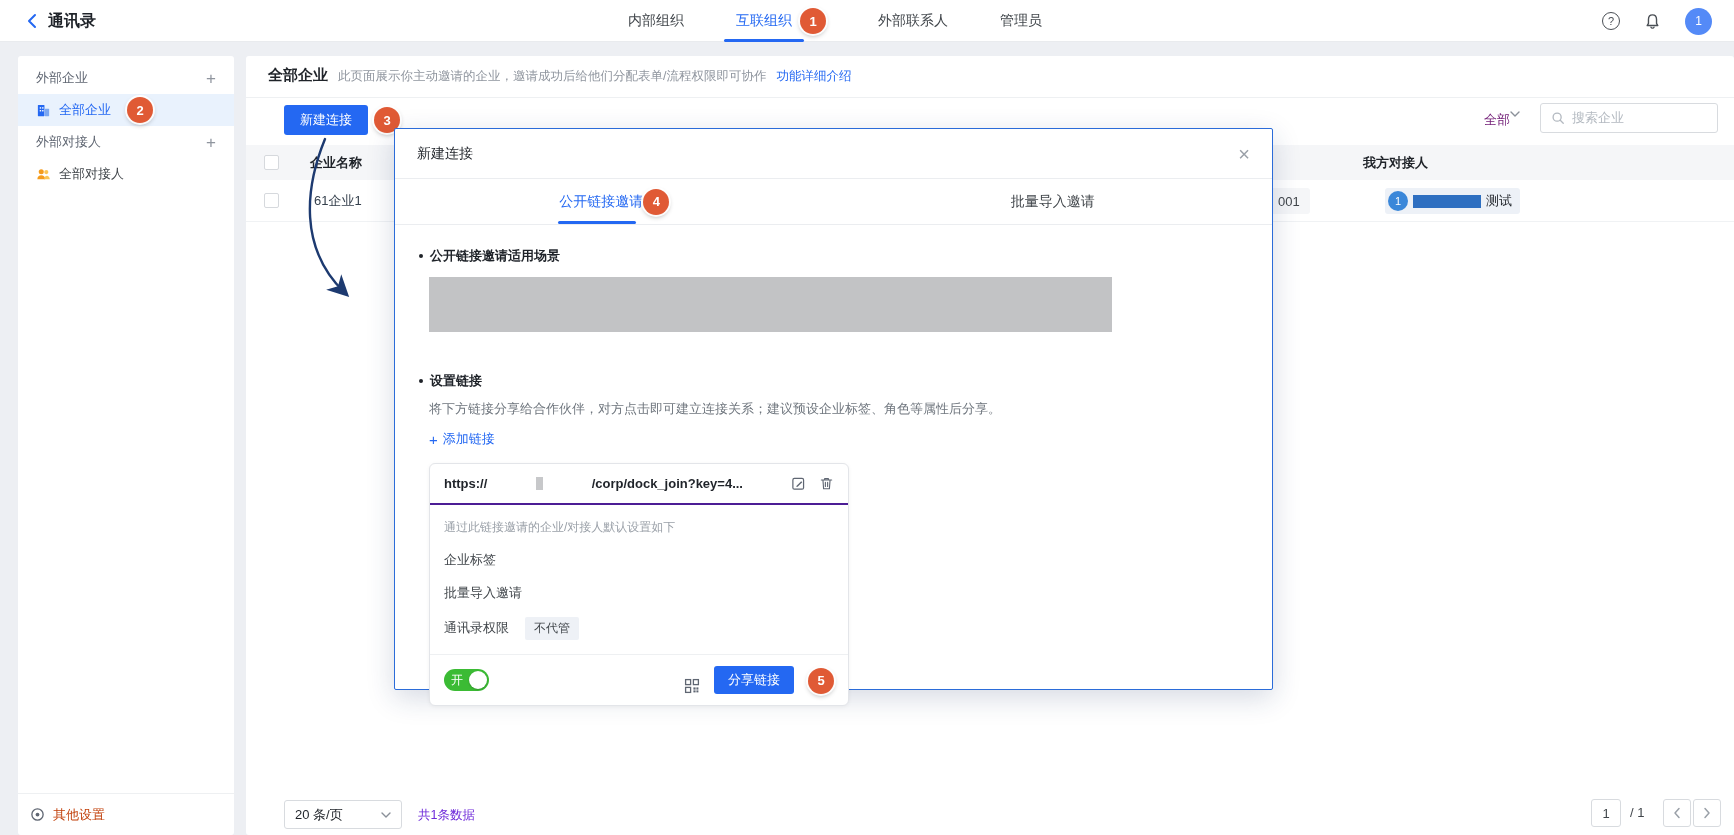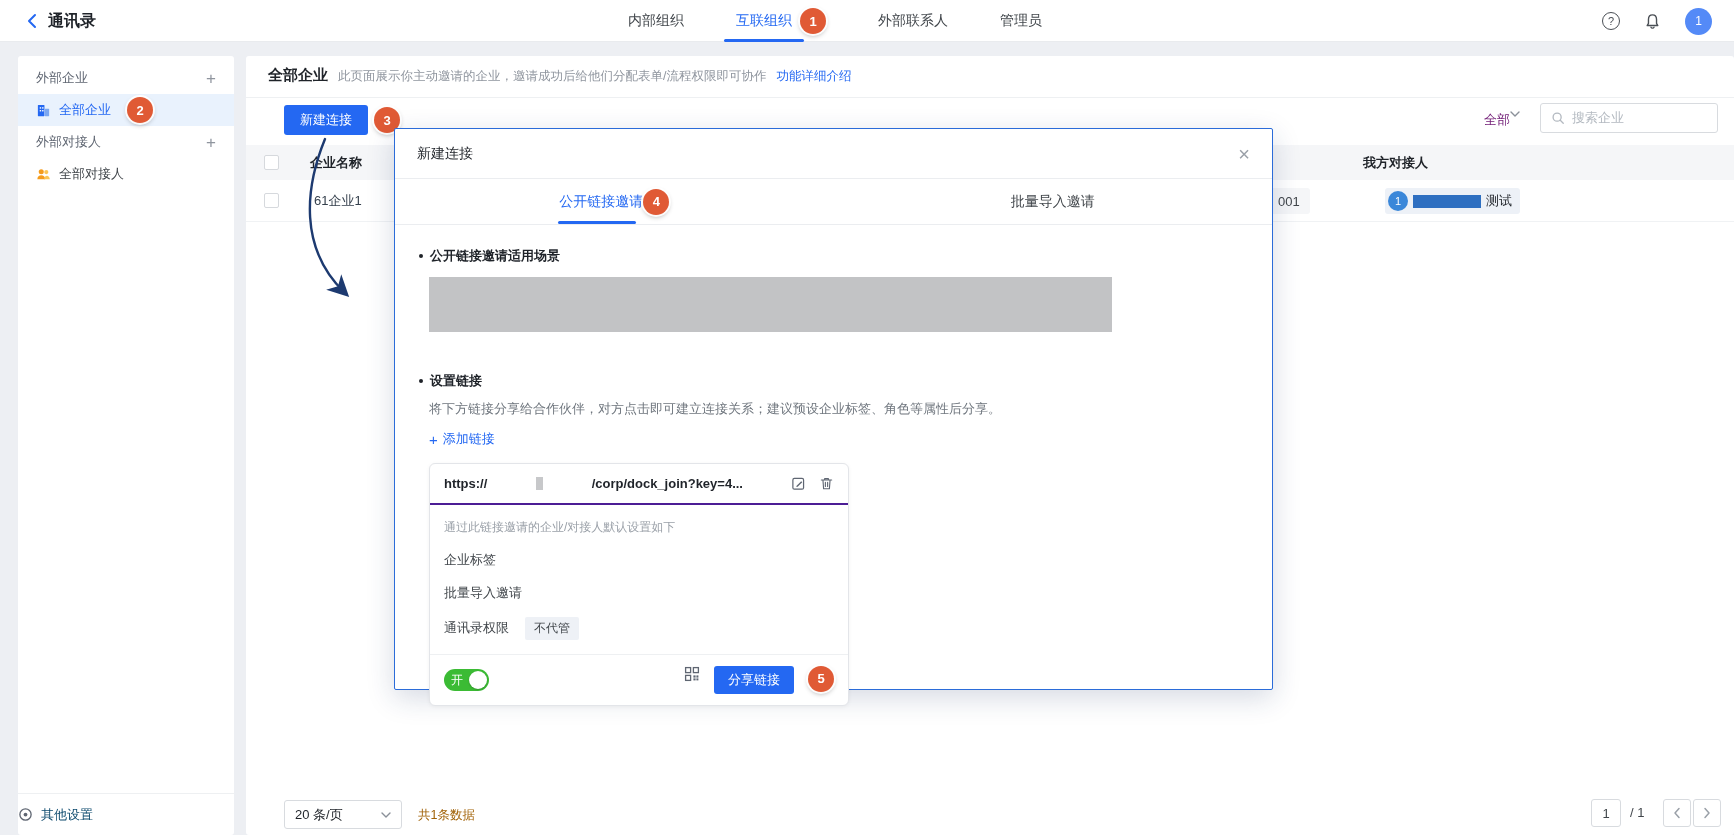--- a/index.html
+++ b/index.html
@@ -25,21 +25,21 @@
           box-shadow:0 0 0 2px rgba(255,255,255,.9), 0 2px 5px rgba(0,0,0,.3); }
 
   
   .sidebar { position:absolute; left:18px; top:56px; width:216px; height:779px; background:#fff; border-radius:3px; z-index:5; }
   .side-inner { padding-top:6px; }
   .side-group { height:32px; padding:0 18px; display:flex; align-items:center; justify-content:space-between; font-size:13px; color:#5f6672; }
   .plus-btn { font-size:17px; color:#8f959e; cursor:pointer; line-height:1; }
   .side-item { height:32px; padding:0 18px; display:flex; align-items:center; gap:8px; font-size:13px; color:#41464b; cursor:pointer; }
   .side-item.selected { background:#e9f2fd; color:#2468f2; }
   .side-item .step { margin-left:8px; }
-  .side-bottom { position:absolute; left:0; right:0; bottom:0; height:42px; border-top:1px solid #eef0f2; display:flex; align-items:center; gap:8px; padding:0 0; font-size:13px; color:#0c4a6e; cursor:pointer; }
+  .side-bottom { position:absolute; left:0; right:0; bottom:0; height:42px; border-top:1px solid #eef0f2; display:flex; align-items:center; gap:8px; padding:0 12px; font-size:13px; color:#c2410c; cursor:pointer; }
 
   
   .main { position:absolute; left:246px; top:56px; width:1488px; height:779px; background:#fff; border-radius:3px; z-index:5; }
   .title-row { position:absolute; left:22px; top:10px; display:flex; align-items:baseline; gap:10px; white-space:nowrap; }
   .page-title { font-size:15px; font-weight:bold; color:#1f2329; }
   .page-sub { font-size:12.5px; color:#8f959e; }
   .page-link { font-size:12.5px; color:#2468f2; cursor:pointer; }
   .main-div1 { position:absolute; left:0; top:41px; width:100%; height:1px; background:#eef0f2; }
   .btn-primary { background:#2468f2; color:#fff; border:none; border-radius:3px; font-size:13px; cursor:pointer;
                  font-family:"Liberation Sans","DejaVu Sans",sans-serif; }
@@ -55,21 +55,21 @@
   .trow { position:absolute; left:0; top:124px; width:100%; height:42px; border-bottom:1px solid #f0f2f4; }
   .checkbox { position:absolute; width:15px; height:15px; border:1px solid #d6d9dd; border-radius:2px; background:#fff; cursor:pointer; }
   .cell-name { position:absolute; left:68px; top:12px; font-size:13px; color:#35404d; white-space:nowrap; }
   .cell-id { position:absolute; left:1014px; top:8px; height:26px; background:#f5f6f8; border-radius:3px; display:flex; align-items:center; padding:0 10px 0 18px; font-size:13px; color:#41464b; }
   .contact-pill { position:absolute; left:1139px; top:8px; height:26px; background:#edf1f7; border-radius:3px; display:flex; align-items:center; gap:5px; padding:0 8px 0 3px; }
   .contact-count { width:20px; height:20px; border-radius:50%; background:#3a87d9; color:#fff; font-size:11px; display:flex; align-items:center; justify-content:center; }
   .contact-redact { width:68px; height:13px; background:#2e6fc1; }
   .contact-suffix { font-size:13px; color:#1f2329; }
 
   .psize { position:absolute; left:38px; top:744px; width:118px; height:29px; border:1px solid #d8dbdf; border-radius:3px; display:flex; align-items:center; justify-content:space-between; padding:0 10px; font-size:13px; color:#1f2329; cursor:pointer; background:#fff; }
-  .ptotal { position:absolute; left:172px; top:751px; font-size:12.5px; color:#a16207; }
+  .ptotal { position:absolute; left:172px; top:751px; font-size:12.5px; color:#6d28d9; }
   .page-box { position:absolute; left:1345px; top:743px; width:30px; height:28px; border:1px solid #d8dbdf; border-radius:3px; display:flex; align-items:center; justify-content:center; font-size:13px; color:#41464b; background:#fff; }
   .page-slash { position:absolute; left:1384px; top:749px; font-size:13px; color:#41464b; }
   .pg-btn { position:absolute; top:743px; width:28px; height:28px; border:1px solid #d8dbdf; border-radius:3px; background:#fff; display:flex; align-items:center; justify-content:center; cursor:pointer; }
   .pg-prev { left:1417px; } .pg-next { left:1447px; }
 
   
   .tut-arrow { position:absolute; left:298px; top:136px; z-index:60; pointer-events:none; }
 
   
   .modal { position:absolute; left:394px; top:128px; width:879px; height:562px; background:#fff; border:1.5px solid #2b6cd9; border-radius:2px; z-index:50; box-shadow:0 8px 28px rgba(30,50,100,.18); }
@@ -94,21 +94,21 @@
   .url-redact { display:inline-block; width:110px; height:13px; background:#c7c8ca; margin:0 1px; }
   .url-icons { margin-left:auto; display:flex; align-items:center; gap:13px; }
   .icon-btn { cursor:pointer; display:flex; }
   .card-note { padding:14px 14px 0; font-size:12px; color:#9aa0a8; }
   .card-field { padding:0 14px; margin-top:15px; font-size:13px; color:#41464b; display:flex; align-items:center; gap:16px; }
   .perm-badge { background:#eef1f6; border-radius:2px; padding:3px 9px; font-size:12px; color:#41464b; }
   .card-foot { margin-top:14px; border-top:1px solid #eef0f2; padding:11px 14px; display:flex; align-items:center; justify-content:space-between; }
   .toggle { position:relative; width:45px; height:22px; border-radius:11px; background:#3bbb34; cursor:pointer; flex:none; }
   .toggle-text { position:absolute; left:7px; top:50%; transform:translateY(-50%); color:#fff; font-size:12px; }
   .toggle-knob { position:absolute; right:2px; top:2px; width:18px; height:18px; border-radius:50%; background:#fff; box-shadow:0 1px 2px rgba(0,0,0,.2); }
-  .foot-right { display:flex; align-items:flex-start; gap:14px; }
+  .foot-right { display:flex; align-items:flex-end; gap:14px; }
   .share-btn { height:28px; padding:0 14px; }
 
   svg { display:block; }
 </style>
 </head>
 <body>
 
 <div class="screen">
 
   <div class="topbar">

